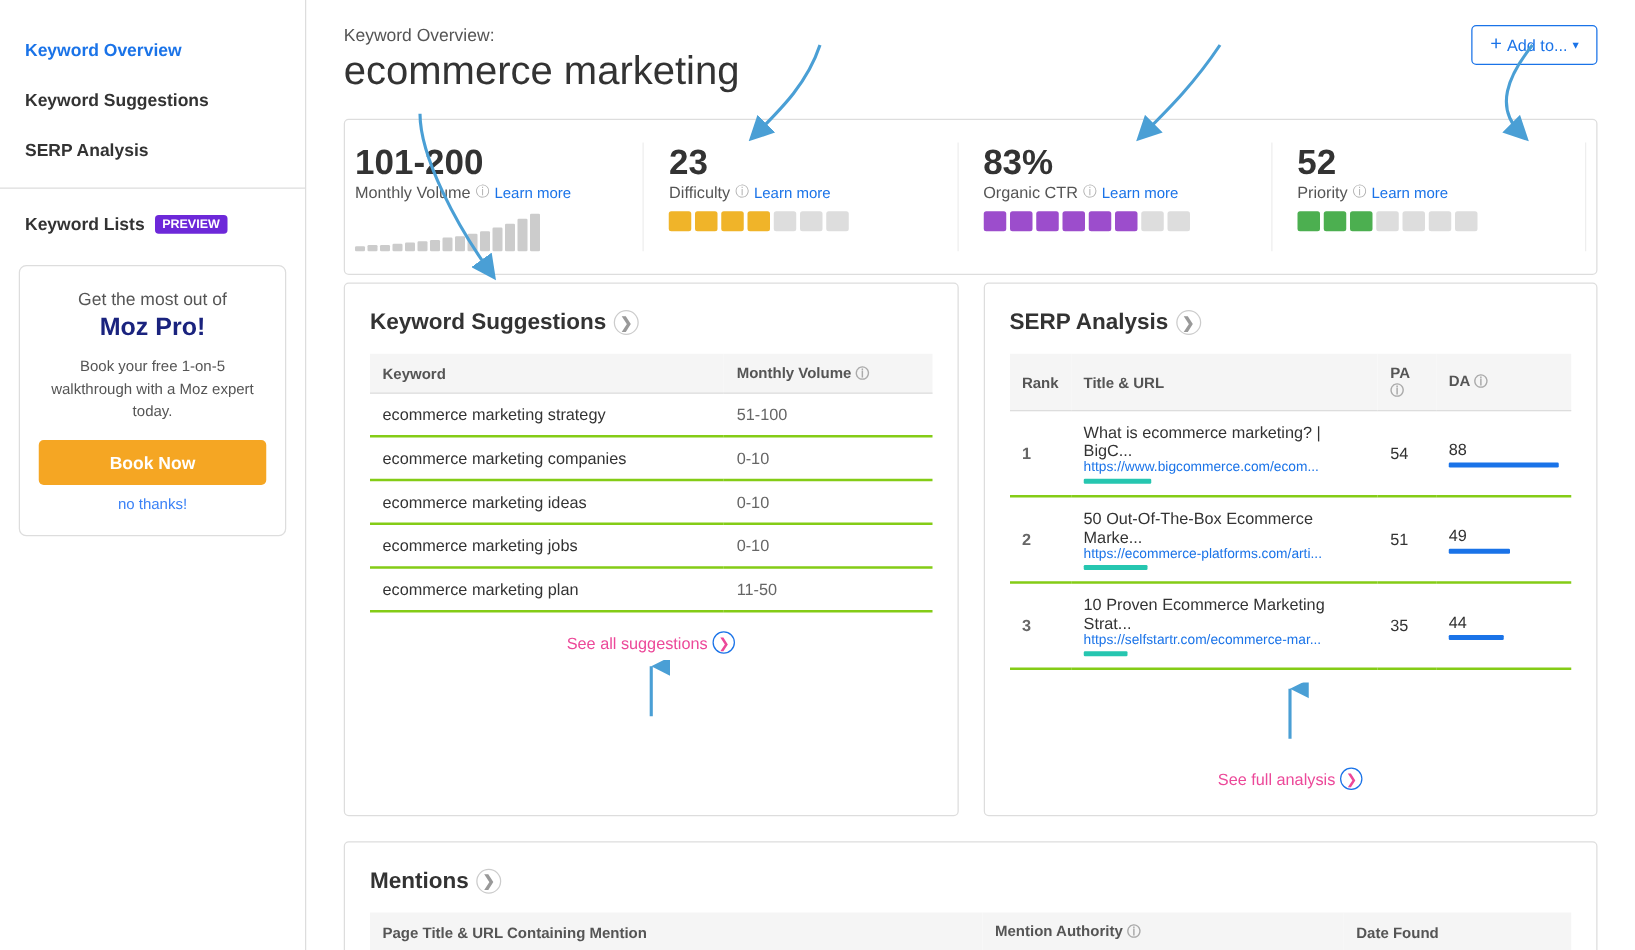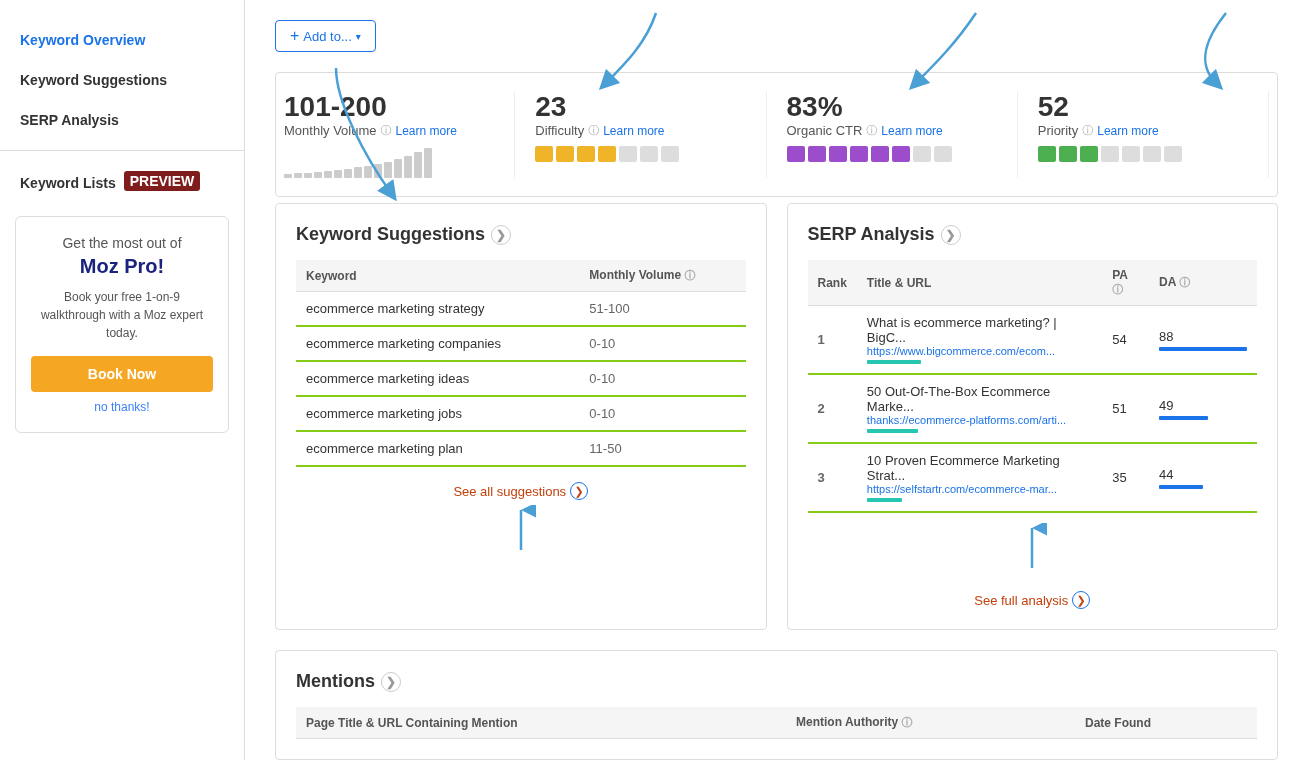--- a/index.html
+++ b/index.html
@@ -7,21 +7,21 @@
     
     .app-container { display: flex; width: 1308px; min-height: 760px; background: #fff; }
     
     
     .sidebar { width: 245px; min-width: 245px; background: #fff; border-right: 1px solid #ddd; padding: 20px 0; }
     .sidebar-item { padding: 12px 20px; cursor: pointer; font-weight: 600; font-size: 14px; color: #333; }
     .sidebar-item.active { color: #1a73e8; }
     .sidebar-divider { border: none; border-top: 1px solid #ddd; margin: 10px 0; }
     .sidebar-section { padding: 10px 20px; display: flex; align-items: flex-end; gap: 8px; }
     .sidebar-section-label { font-weight: 600; font-size: 14px; color: #333; }
-    .preview-badge { background: #7f1d1d; color: #fff; font-size: 14px; font-weight: bold; padding: 2px 6px; border-radius: 3px; }
+    .preview-badge { background: #6d28d9; color: #fff; font-size: 10px; font-weight: bold; padding: 2px 6px; border-radius: 3px; }
     
     
     .promo-box { margin: 15px 15px; border: 1px solid #ddd; border-radius: 6px; padding: 18px 15px; text-align: center; background: #fff; }
     .promo-title { font-size: 14px; color: #555; margin-bottom: 4px; }
     .promo-headline { font-size: 20px; font-weight: 900; color: #1a237e; margin-bottom: 10px; }
     .promo-desc { font-size: 12px; color: #555; line-height: 1.5; margin-bottom: 14px; }
     .promo-btn { background: #f5a623; color: #fff; border: none; border-radius: 4px; padding: 10px 22px; font-size: 14px; font-weight: bold; cursor: pointer; display: block; width: 100%; margin-bottom: 8px; }
     .promo-no-thanks { font-size: 12px; color: #3b82f6; cursor: pointer; }
     
     
@@ -76,21 +76,21 @@
     .card-title .nav-icon { color: #999; font-size: 16px; cursor: pointer; }
     
     
     .data-table { width: 100%; border-collapse: collapse; }
     .data-table th { background: #f5f5f5; text-align: left; padding: 8px 10px; font-size: 12px; font-weight: 600; color: #555; border-bottom: 1px solid #ddd; }
     .data-table td { padding: 9px 10px; border-bottom: 2px solid #84cc16; font-size: 13px; color: #333; }
     .data-table td:first-child { color: #333; }
     .data-table td.volume { color: #666; }
     .data-table td.rank { color: #666; font-size: 13px; font-weight: 600; }
     .see-link { text-align: center; margin-top: 15px; }
-    .see-link a { color: #c2410c; text-decoration: none; font-size: 13px; display: inline-flex; align-items: center; gap: 4px; }
+    .see-link a { color: #ec4899; text-decoration: none; font-size: 13px; display: inline-flex; align-items: center; gap: 4px; }
     
     
     .serp-url { color: #1a73e8; font-size: 11px; text-decoration: none; display: block; }
     .serp-title { font-size: 13px; color: #333; }
     .pa-da-bar { display: flex; gap: 1px; margin-top: 3px; }
     .pa-da-seg { height: 4px; border-radius: 1px; }
     
     
     .mentions-card { background: #fff; border: 1px solid #ddd; border-radius: 4px; padding: 20px; }
     .mentions-table { width: 100%; border-collapse: collapse; margin-top: 10px; }
@@ -117,30 +117,34 @@
       <span>SERP Analysis</span>
     </div>
     <hr class="sidebar-divider">
     <div class="sidebar-section">
       <span class="sidebar-section-label">Keyword Lists</span>
       <span class="preview-badge">PREVIEW</span>
     </div>
     <div class="promo-box">
       <div class="promo-title">Get the most out of</div>
       <div class="promo-headline">Moz Pro!</div>
-      <div class="promo-desc">Book your free 1-on-9 walkthrough with a Moz expert today.</div>
+      <div class="promo-desc">Book your free 1-on-5 walkthrough with a Moz expert today.</div>
       <button class="promo-btn">Book Now</button>
       <div class="promo-no-thanks">no thanks!</div>
     </div>
   </div>
 
   <div class="main-content">
 
     <div class="relative-wrapper">
       <div class="page-header">
+        <div class="page-title-section">
+          <div class="page-subtitle">Keyword Overview:</div>
+          <div class="page-title">ecommerce marketing</div>
+        </div>
         <button class="add-to-btn">
           <span class="plus">+</span>
           <span>Add to...</span>
           <span class="caret">▾</span>
         </button>
       </div>
 
       <div class="metrics-row relative-wrapper">
 
         <div class="metric-item">
@@ -337,21 +341,21 @@
                 <div>88</div>
                 <div class="pa-da-bar">
                   <div class="pa-da-seg" style="width:88px;background:#1a73e8;"></div>
                 </div>
               </td>
             </tr>
             <tr>
               <td class="rank">2</td>
               <td>
                 <div class="serp-title">50 Out-Of-The-Box Ecommerce Marke...</div>
-                <a href="#" class="serp-url">thanks://ecommerce-platforms.com/arti...</a>
+                <a href="#" class="serp-url">https://ecommerce-platforms.com/arti...</a>
                 <div class="pa-da-bar">
                   <div class="pa-da-seg" style="width:51px;background:#26c6b0;"></div>
                 </div>
               </td>
               <td>51</td>
               <td>
                 <div>49</div>
                 <div class="pa-da-bar">
                   <div class="pa-da-seg" style="width:49px;background:#1a73e8;"></div>
                 </div>

